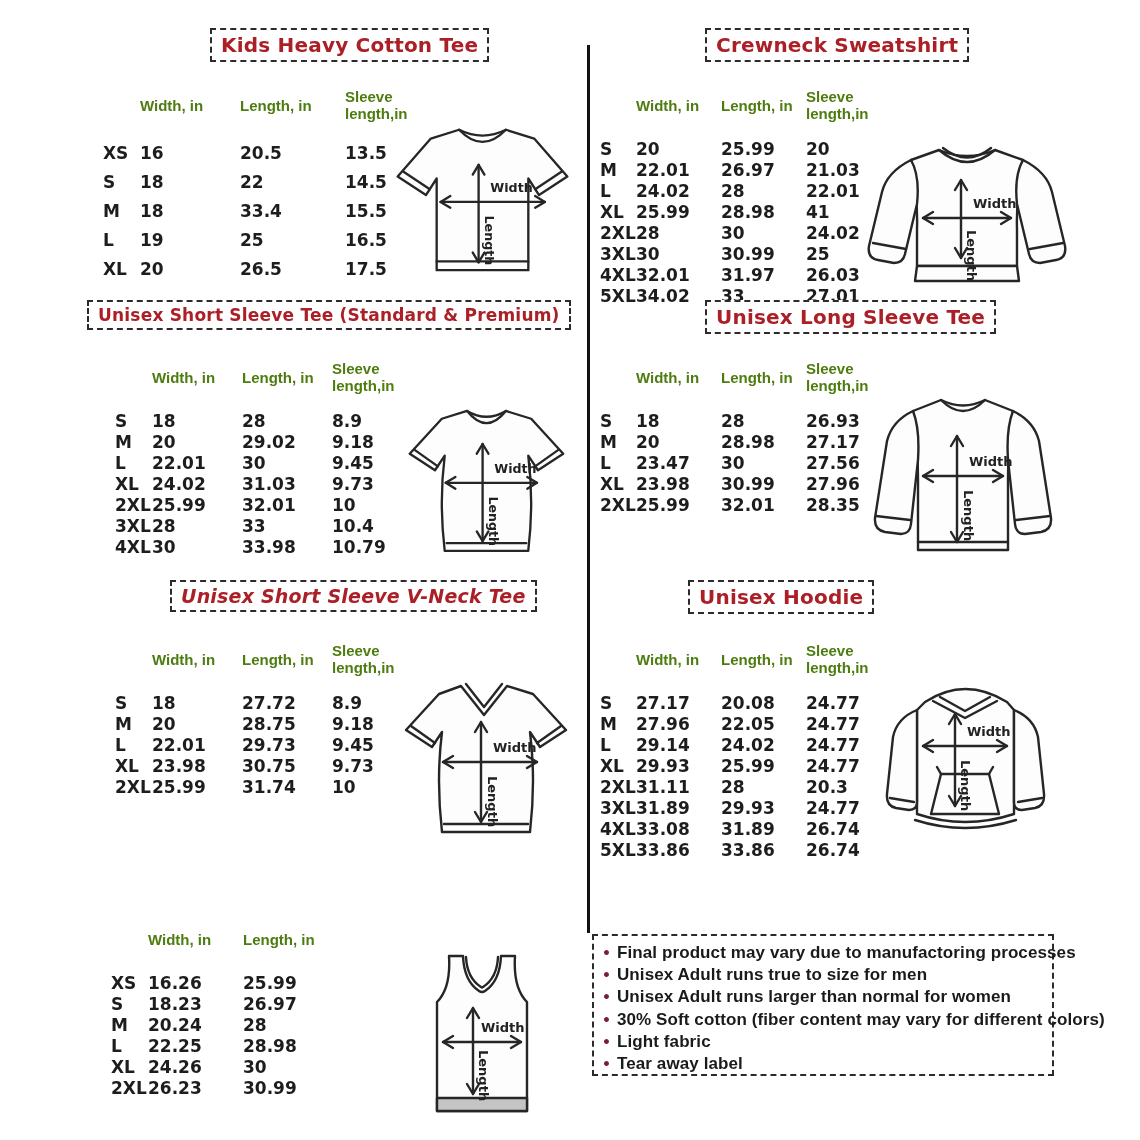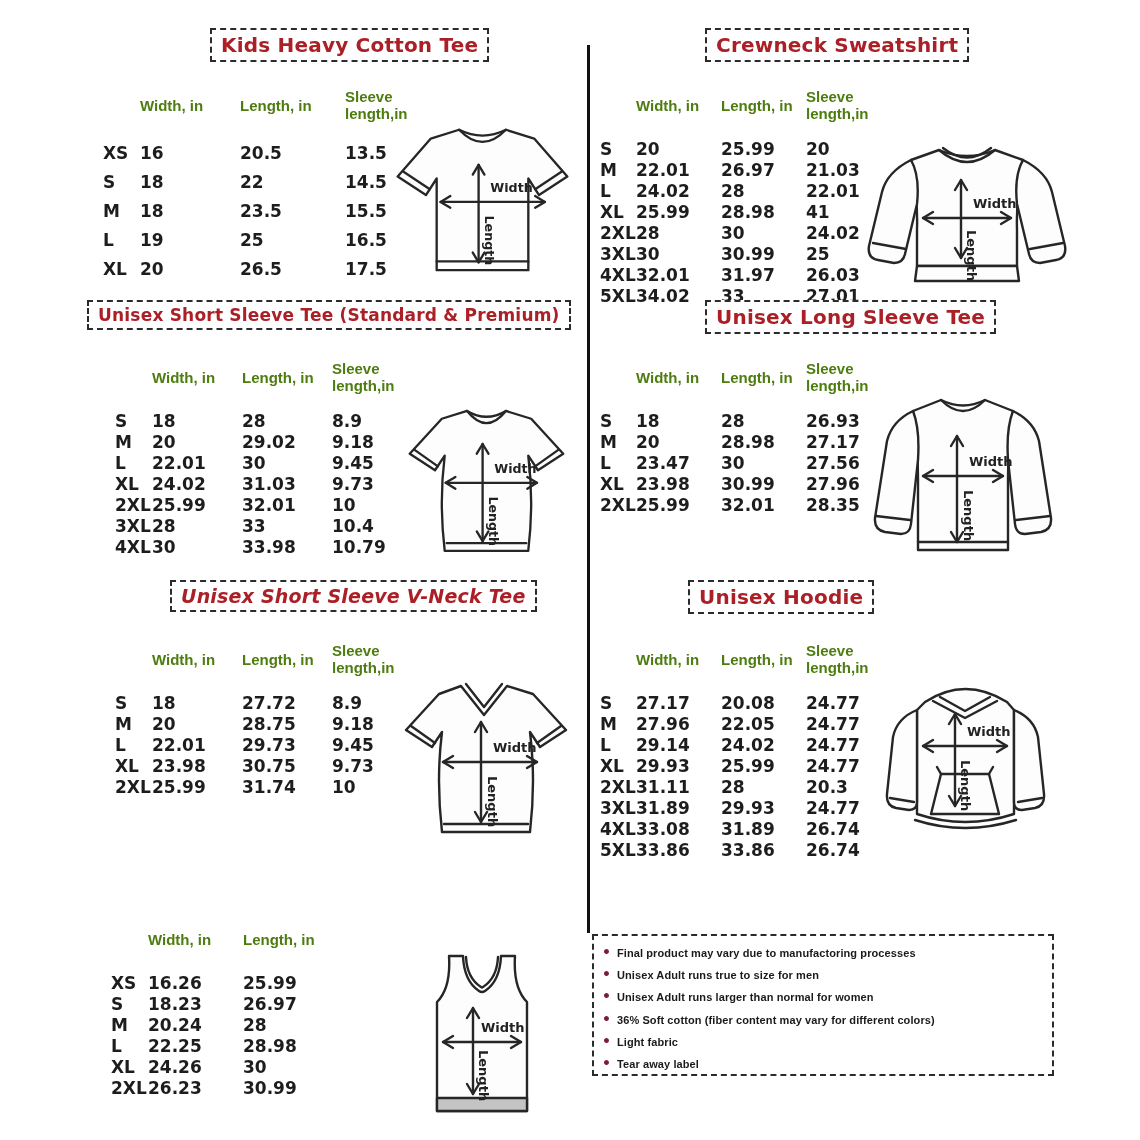--- a/index.html
+++ b/index.html
@@ -60,21 +60,21 @@
   .garment path, .garment line{stroke:#262626;fill:none;stroke-width:2.4;stroke-linejoin:round;stroke-linecap:round;}
   .garment .fillw{fill:#fdfdfd;}
   .garment .arrow{stroke:#1d1d1d;stroke-width:2.4;}
   .garment text{font:bold 13px "DejaVu Sans",sans-serif;fill:#222;stroke:none;}
   .garment .hembandfill{fill:#c4c4c4;}
   
   .p-notes{left:592px;top:934px;width:462px;height:142px;border:2px dashed #2b2b2b;
            box-sizing:border-box;padding:6px 8px;background:#fff;}
   .note{display:flex;gap:6px;line-height:21.2px;align-items:baseline;}
   .bullet{color:#7a1f33;font-size:14px;font-weight:bold;}
-  .ntext{font-family:"Liberation Sans",sans-serif;font-weight:bold;font-size:11px;
+  .ntext{font-family:"Liberation Sans",sans-serif;font-weight:bold;font-size:17px;
          color:#1a1a1a;white-space:nowrap;letter-spacing:.1px;}
 </style>
 </head>
 <body>
 
 <div class="canvas">
   <div class="divider"></div>
 
   <section class="panel p-kids">
     <div class="title-box">
@@ -95,21 +95,21 @@
           </div>
           <div class="trow">
             <div class="tcell size">S</div>
             <div class="tcell">18</div>
             <div class="tcell">22</div>
             <div class="tcell">14.5</div>
           </div>
           <div class="trow">
             <div class="tcell size">M</div>
             <div class="tcell">18</div>
-            <div class="tcell">23.5</div>
+            <div class="tcell">33.4</div>
             <div class="tcell">15.5</div>
           </div>
           <div class="trow">
             <div class="tcell size">L</div>
             <div class="tcell">19</div>
             <div class="tcell">25</div>
             <div class="tcell">16.5</div>
           </div>
           <div class="trow">
             <div class="tcell size">XL</div>
@@ -600,21 +600,21 @@
         <div class="note">
           <span class="bullet">•</span>
           <span class="ntext">Unisex Adult runs true to size for men</span>
         </div>
         <div class="note">
           <span class="bullet">•</span>
           <span class="ntext">Unisex Adult runs larger than normal for women</span>
         </div>
         <div class="note">
           <span class="bullet">•</span>
-          <span class="ntext">36% Soft cotton (fiber content may vary for different colors)</span>
+          <span class="ntext">30% Soft cotton (fiber content may vary for different colors)</span>
         </div>
         <div class="note">
           <span class="bullet">•</span>
           <span class="ntext">Light fabric</span>
         </div>
         <div class="note">
           <span class="bullet">•</span>
           <span class="ntext">Tear away label</span>
         </div>
       </div>

